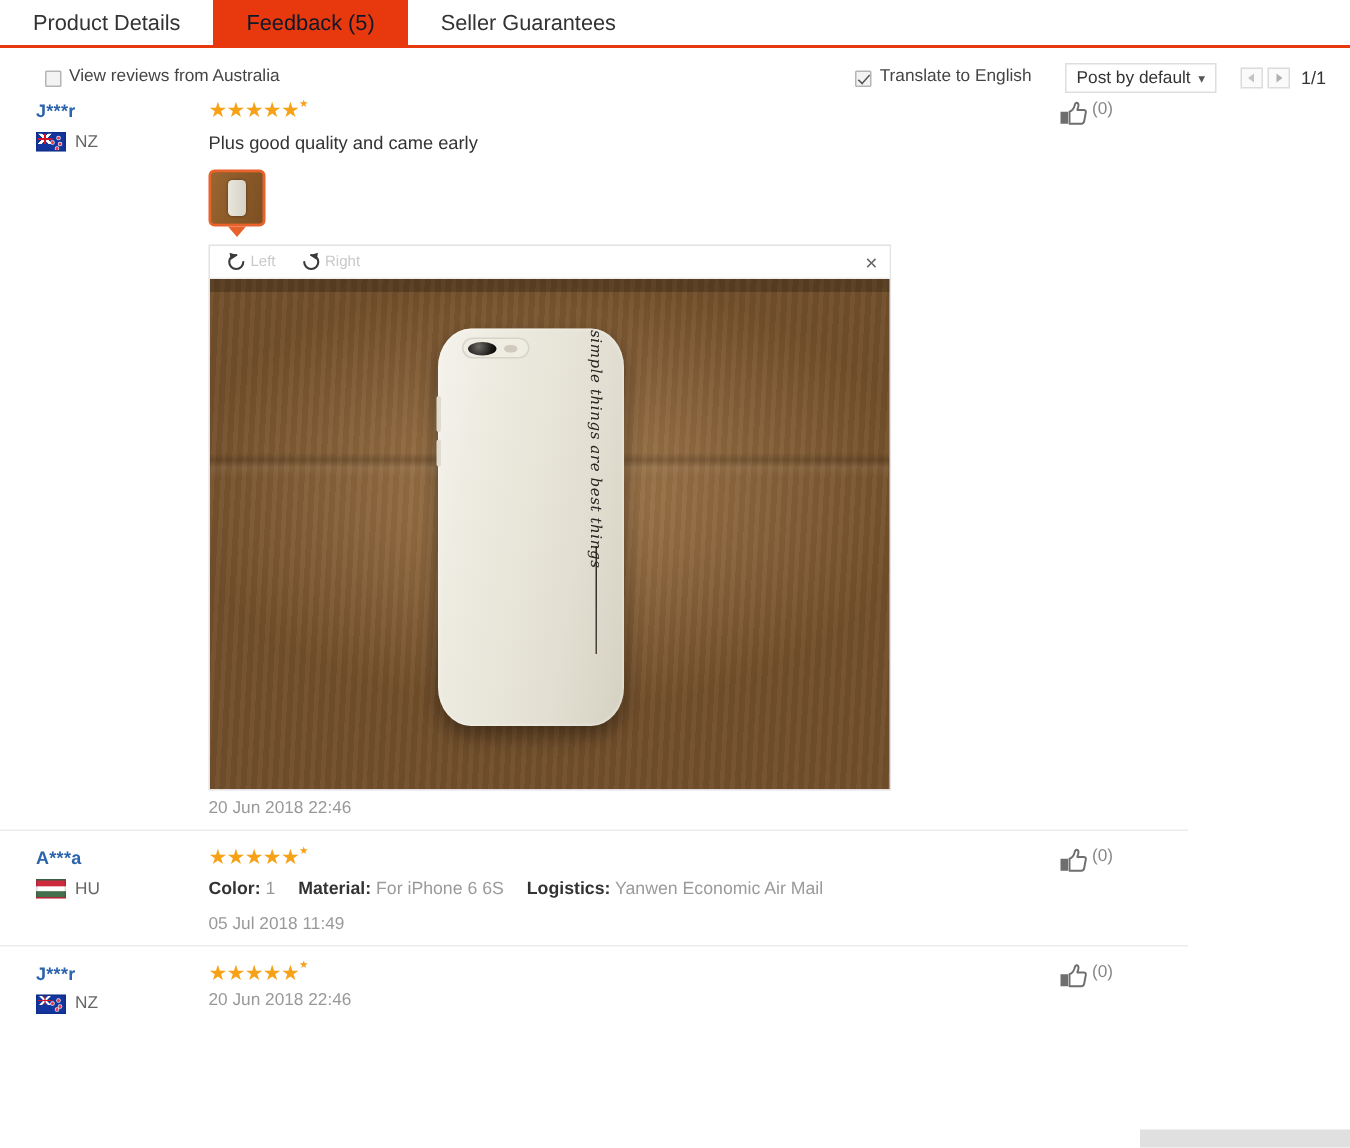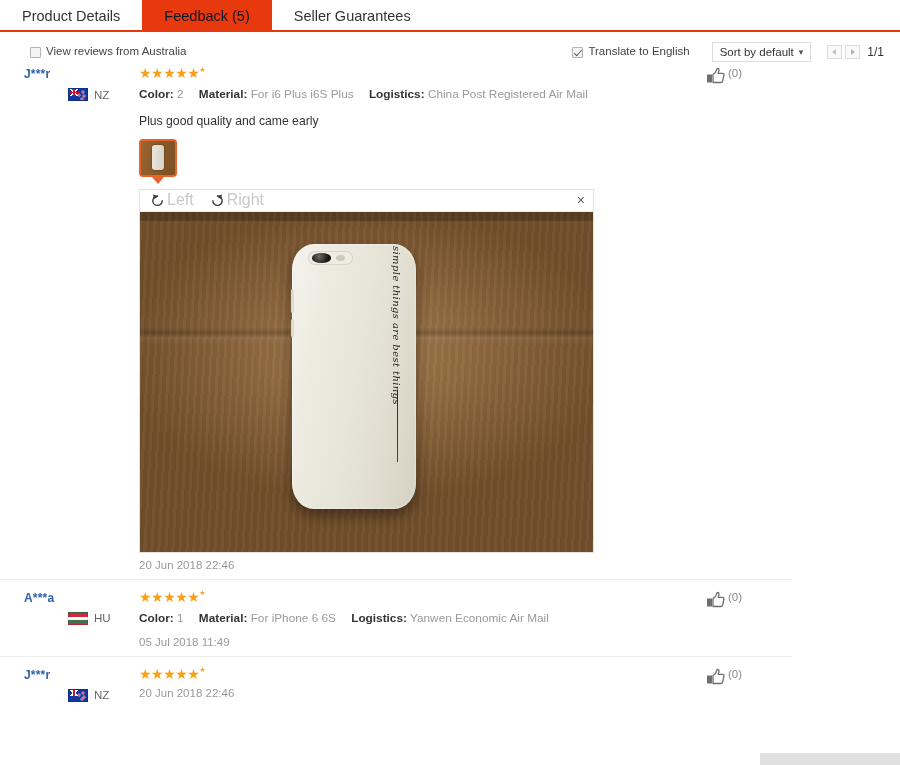--- a/index.html
+++ b/index.html
@@ -131,21 +131,20 @@
     cursor: pointer;
     margin-bottom: 7px;
     display: block;
   }
   .rv-country {
     display: flex;
     align-items: center;
     gap: 6px;
     font-size: 11.5px;
     color: #666;
-    margin-left: 44px;
   }
   .flag {
     width: 20px; height: 13px;
     flex: none;
     border: 1px solid rgba(0,0,0,.12);
     overflow: hidden;
     position: relative;
     display: block;
   }
   
@@ -284,21 +283,21 @@
     padding: 0 8px 0 10px;
     background: #fff;
     position: relative;
     border-bottom: 1px solid #efefef;
   }
   .rot {
     display: flex; align-items: center;
     gap: 2px;
     margin-right: 16px;
     color: #c9c9c9;
-    font-size: 16px;
+    font-size: 10px;
     cursor: pointer;
   }
   .rot svg { display:block; }
   .viewer-close {
     position: absolute;
     right: 8px; top: 50%;
     transform: translateY(-50%);
     font-size: 14px;
     color: #666;
     cursor: pointer;
@@ -428,21 +427,21 @@
   </label>
 
   <div class="spacer"></div>
 
   <label class="chklabel">
     <span class="chk checked"></span>
     <span class="txt">Translate to English</span>
   </label>
 
   <div class="sortbox">
-    <span>Sort by default</span>
+    <span>Post by default</span>
     <span class="caret">▾</span>
   </div>
 
   <div class="pager">
     <div class="pgbtn">
       <svg width="7" height="8" viewBox="0 0 7 8">
           <polygon points="5,1 5,7 1,4" fill="#c4c4c4"></polygon>
         </svg>
     </div>
     <div class="pgbtn">
@@ -475,34 +474,20 @@
     <div class="rv-body">
       <div class="stars-row">
         <span class="star">★</span>
         <span class="star">★</span>
         <span class="star">★</span>
         <span class="star">★</span>
         <span class="star">★</span>
         <span class="star-frag">★</span>
       </div>
 
-      <div class="attrs">
-        <span class="grp">
-          <b>Color:</b>
-          <span>2</span>
-        </span>
-        <span class="grp">
-          <b>Material:</b>
-          <span>For i6 Plus i6S Plus</span>
-        </span>
-        <span class="grp">
-          <b>Logistics:</b>
-          <span>China Post Registered Air Mail</span>
-        </span>
-      </div>
 
       <div class="rv-text">Plus good quality and came early</div>
 
       <div class="thumbs">
         <div class="thumb-wrap">
           <div class="thumb">
             <div class="inner"></div>
             <div class="case"></div>
           </div>
           <div class="thumb-arrow"></div>

